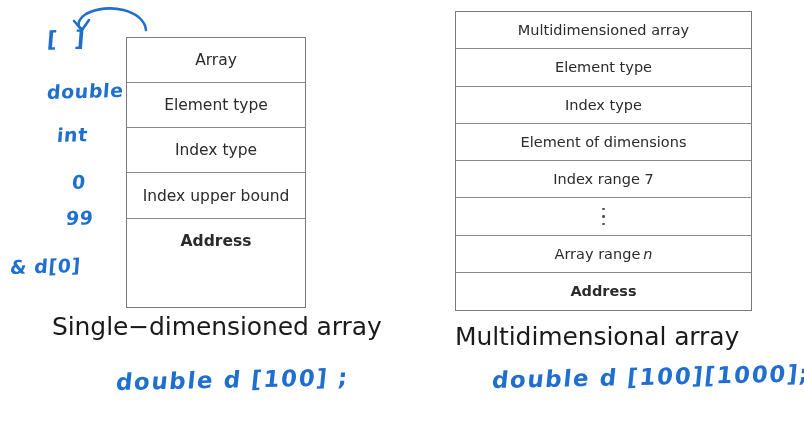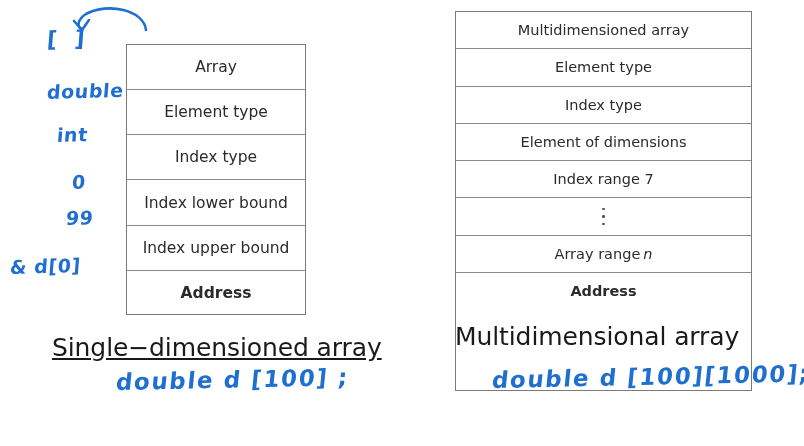--- a/index.html
+++ b/index.html
@@ -34,35 +34,35 @@
     white-space: nowrap;
   }
   .desc-row:last-child {
     border-bottom: none;
     font-weight: bold;
   }
 
   
   #single-array-table {
     left: 126px;
-    top: 44px;
+    top: 37px;
     width: 180px;
     height: 271px;
   }
   #single-array-table .desc-row {
     height: 45.16px;
     font-size: 15.5px;
   }
 
   
   #multi-array-table {
     left: 455px;
     top: 11px;
     width: 297px;
-    height: 380px;
+    height: 300px;
   }
   #multi-array-table .desc-row {
     height: 37.25px;
     font-size: 14.5px;
   }
   #multi-array-table .desc-row .ital {
     font-style: italic;
     padding-left: 3px;
   }
 
@@ -84,21 +84,21 @@
   }
 
   
   .caption {
     position: absolute;
     font-size: 25px;
     color: #1a1a1a;
     white-space: nowrap;
     letter-spacing: -0.1px;
   }
-  #caption-single { left: 52px; top: 333px; text-decoration: underline; }
+  #caption-single { left: 52px; top: 312px; }
   #caption-multi  { left: 455px; top: 322px; }
 
   
   .ink {
     position: absolute;
     color: #1f6fd0;
     font-family: "DejaVu Sans", sans-serif;
     font-weight: 600;
     white-space: nowrap;
     transform-origin: left center;
@@ -134,21 +134,20 @@
     pointer-events: none;
   }
 </style>
 </head>
 <body>
 
 <div class="desc-table" id="single-array-table">
   <div class="desc-row">Array</div>
   <div class="desc-row">Element type</div>
   <div class="desc-row">Index type</div>
-  <div class="desc-row">Index lower bound</div>
   <div class="desc-row">Index upper bound</div>
   <div class="desc-row">Address</div>
 </div>
 
 <div class="desc-table" id="multi-array-table">
   <div class="desc-row">Multidimensioned array</div>
   <div class="desc-row">Element type</div>
   <div class="desc-row">Index type</div>
   <div class="desc-row">Element of dimensions</div>
   <div class="desc-row">Index range 7</div>

